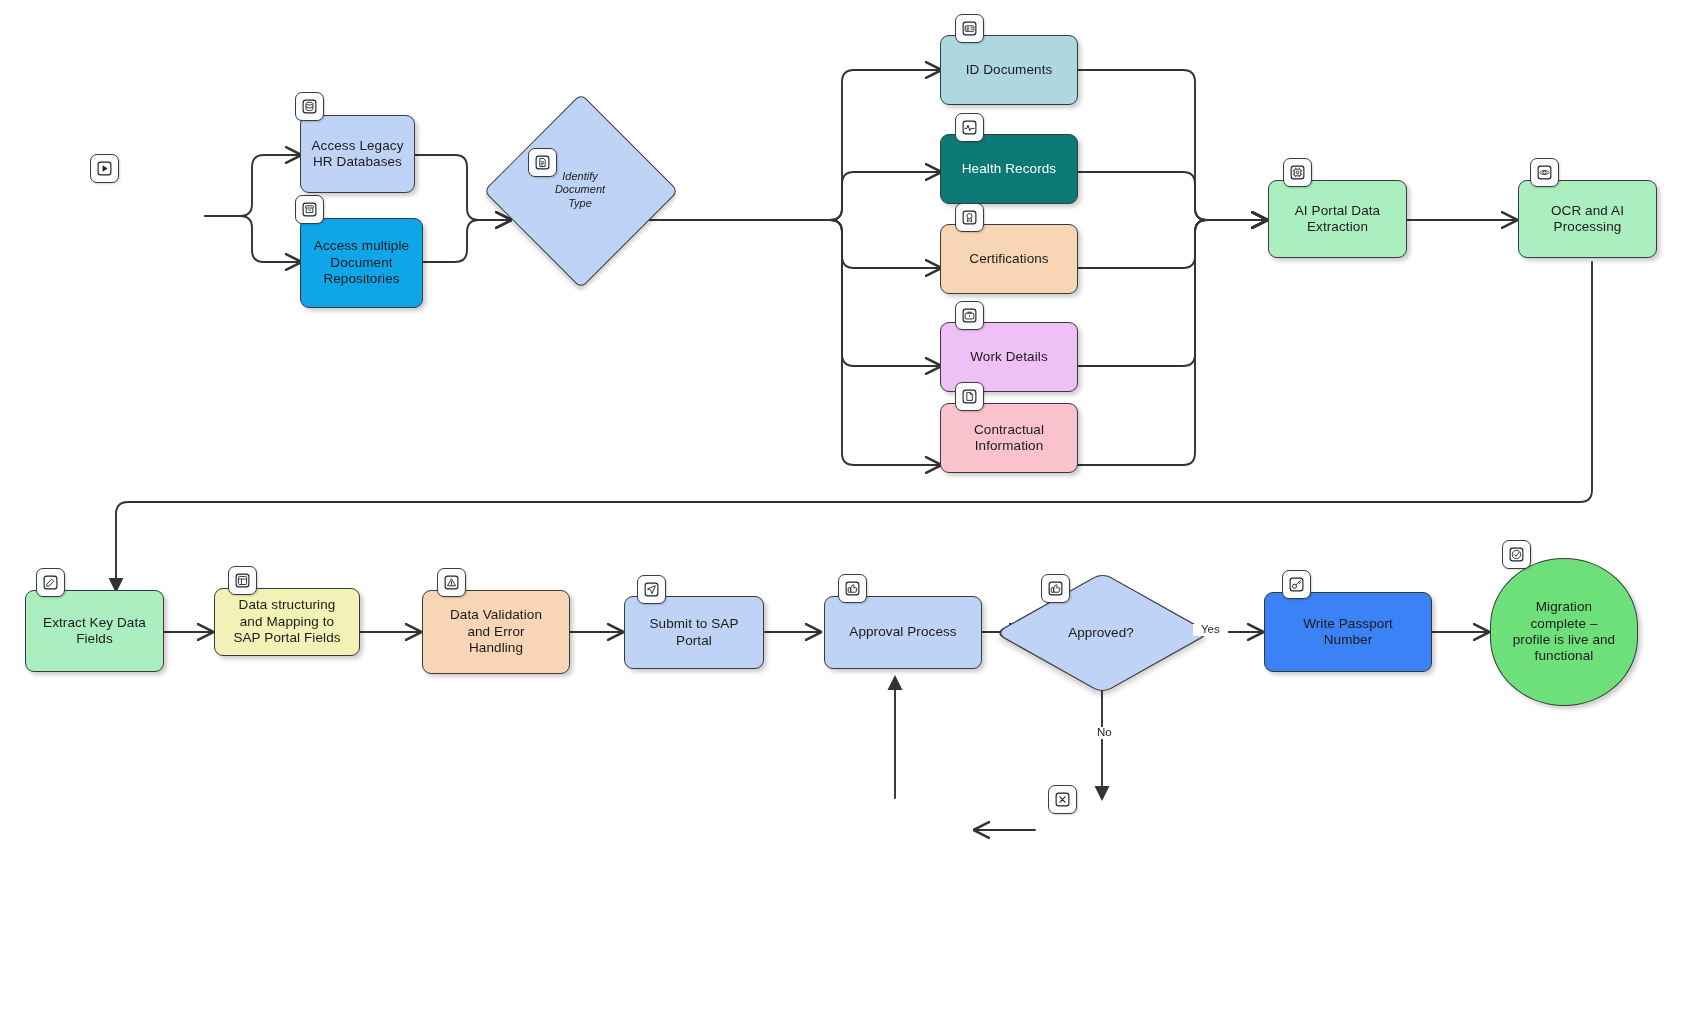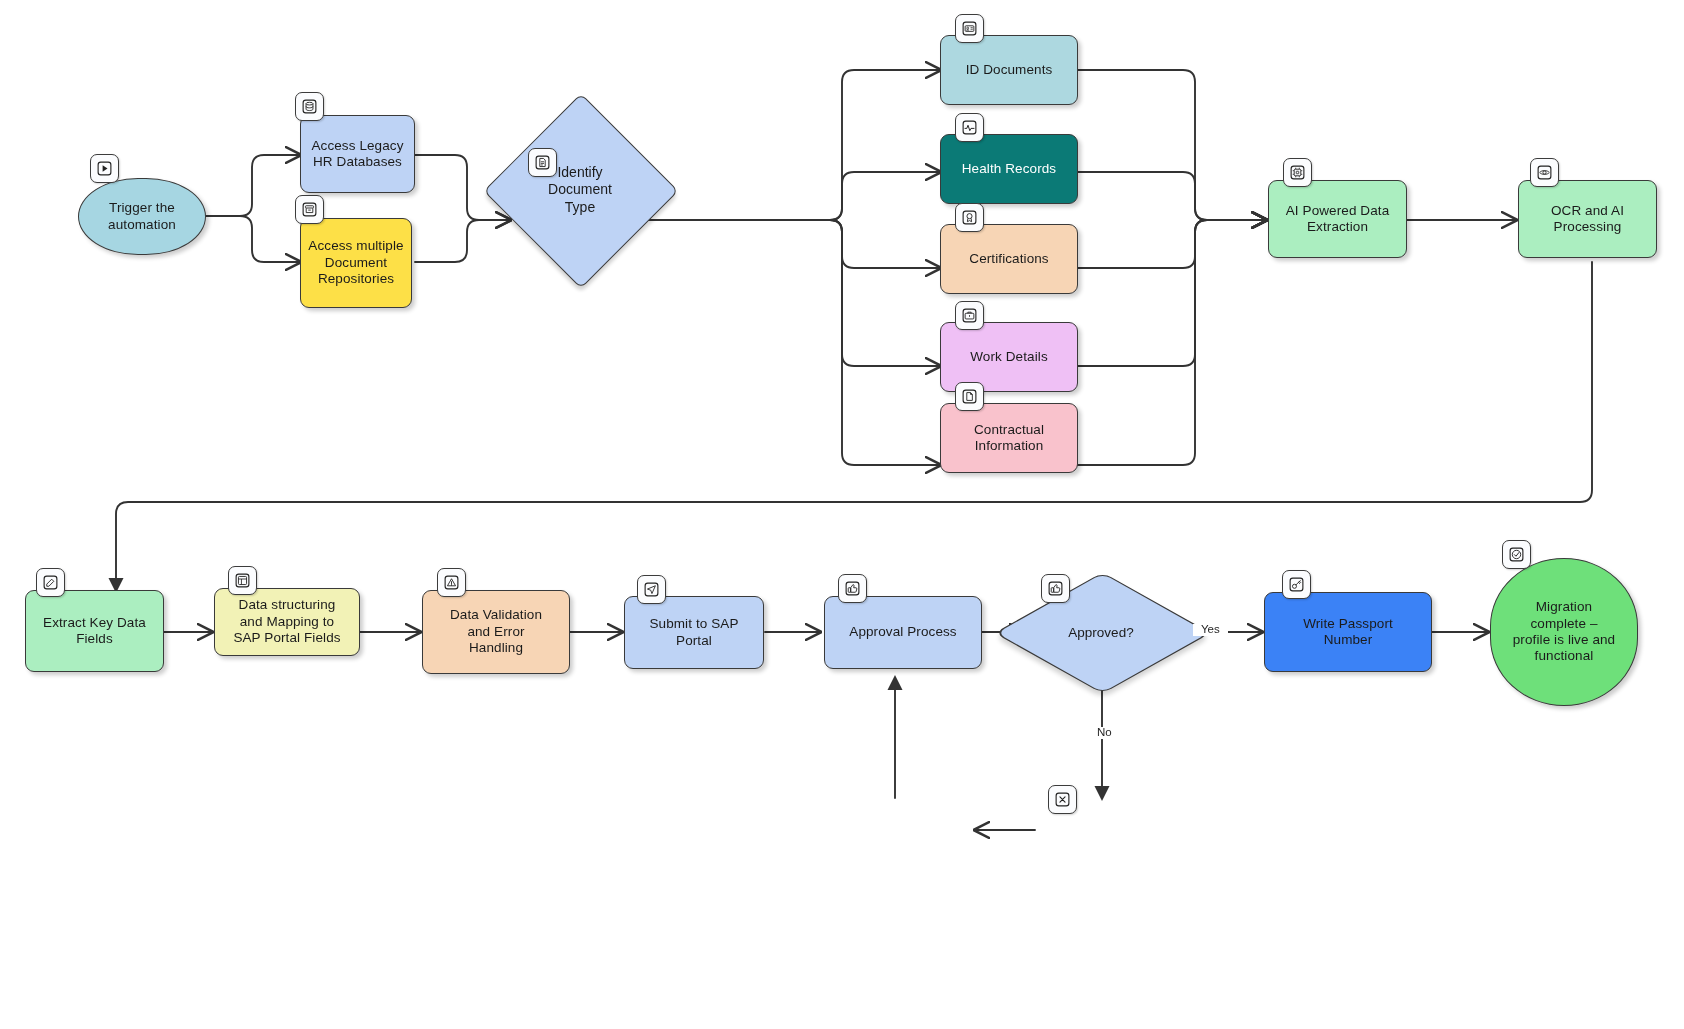--- a/index.html
+++ b/index.html
@@ -16,21 +16,21 @@
   .node.stadium{border-radius:60px/50%;}
   .node.circle{border-radius:50% / 46%;}
 
   .diamond{position:absolute;}
   .diamond .dshape{position:absolute;left:0;top:0;width:100%;height:100%;
       background:#bed3f5;border:1.6px solid #3a3a3a;
       transform:rotate(45deg);border-radius:7px;
       box-shadow:3px 3px 4px rgba(0,0,0,.18);}
   .diamond .dtext{position:absolute;left:0;top:0;width:100%;height:100%;
       display:flex;align-items:center;justify-content:center;text-align:center;
-      font-size:14px;line-height:1.22;color:#1b1b1b;z-index:2;}
+      font-size:11px;line-height:1.22;color:#1b1b1b;z-index:2;font-style:italic;}
 
   .icon{position:absolute;width:27px;height:27px;background:#fbfcfe;
         border:1.7px solid #3c3c3c;border-radius:7px;z-index:5;
         display:flex;align-items:center;justify-content:center;
         box-shadow:1px 1px 2px rgba(0,0,0,.18);}
   .icon svg{display:block;}
 
   .edge-label{position:absolute;font-size:11.5px;color:#262626;background:#ffffff;
       padding:0 8px;line-height:1;}
 </style>
@@ -84,45 +84,41 @@
       <path d="M 1408 632 L 1488 632" marker-end="url(#arw)"></path>
 
       <path d="M 1102 672 L 1102 798" marker-end="url(#arwf)"></path>
 
       <path d="M 1035 830 L 975 830" marker-end="url(#arw)"></path>
 
       <path d="M 895 798 L 895 678" marker-end="url(#arwf)"></path>
     </g>
   </svg>
 
-  <div class="node stadium" style="left:78px;top:178px;width:128px;height:77px;background:#a6d6e2;">
-    <span style="white-space:pre-line;">Trigger the
-automation</span>
-  </div>
   <div class="icon" style="left:90px;top:154px;">
     <svg width="15" height="15" viewBox="0 0 20 20">
         <rect x="1.5" y="1.5" width="17" height="17" rx="3.5" fill="none" stroke="#222" stroke-width="1.5"></rect>
         <path d="M7.5 5.8 L14 10 L7.5 14.2 Z" fill="#222"></path>
       </svg>
   </div>
 
   <div class="node" style="left:300px;top:115px;width:115px;height:78px;background:#bed3f5;">
     <span style="white-space:pre-line;">Access Legacy
 HR Databases</span>
   </div>
   <div class="icon" style="left:295px;top:92px;">
     <svg width="15" height="15" viewBox="0 0 20 20">
         <rect x="1.5" y="1.5" width="17" height="17" rx="3.5" fill="none" stroke="#222" stroke-width="1.5"></rect>
         <ellipse cx="10" cy="6.2" rx="4.6" ry="1.8" fill="none" stroke="#222" stroke-width="1.2"></ellipse>
         <path d="M5.4 6.2 v7.4 c0 1 2.1 1.8 4.6 1.8 s4.6-.8 4.6-1.8 V6.2" fill="none" stroke="#222" stroke-width="1.2"></path>
         <path d="M5.4 10 c0 1 2.1 1.8 4.6 1.8 s4.6-.8 4.6-1.8" fill="none" stroke="#222" stroke-width="1.2"></path>
       </svg>
   </div>
 
-  <div class="node" style="left:300px;top:218px;width:112px;height:90px;background:#fde047;justify-content:center;">
+  <div class="node" style="left:300px;top:218px;width:123px;height:90px;background:#0ea5e9;justify-content:center;">
     <span style="white-space:pre-line;">Access multiple
 Document
 Repositories</span>
   </div>
   <div class="icon" style="left:295px;top:195px;">
     <svg width="15" height="15" viewBox="0 0 20 20">
         <rect x="1.5" y="1.5" width="17" height="17" rx="3.5" fill="none" stroke="#222" stroke-width="1.5"></rect>
         <rect x="4.6" y="5" width="10.8" height="3" rx="1" fill="none" stroke="#222" stroke-width="1.2"></rect>
         <path d="M5.6 8.3 v5.8 h8.8 V8.3" fill="none" stroke="#222" stroke-width="1.2"></path>
         <path d="M8.3 10.8 h3.4" stroke="#222" stroke-width="1.2"></path>
@@ -195,21 +191,21 @@
   </div>
   <div class="icon" style="left:955px;top:382px;">
     <svg width="15" height="15" viewBox="0 0 20 20">
         <rect x="1.5" y="1.5" width="17" height="17" rx="3.5" fill="none" stroke="#222" stroke-width="1.5"></rect>
         <path d="M6.4 4.8 h5 l2.4 2.4 v8 h-7.4 z" fill="none" stroke="#222" stroke-width="1.2"></path>
         <path d="M11.4 4.8 v2.4 h2.4" fill="none" stroke="#222" stroke-width="1.2"></path>
       </svg>
   </div>
 
   <div class="node" style="left:1268px;top:180px;width:139px;height:78px;background:#abeec0;">
-    <span style="white-space:pre-line;">AI Powered Data
+    <span style="white-space:pre-line;">AI Portal Data
 Extraction</span>
   </div>
   <div class="icon" style="left:1283px;top:158px;">
     <svg width="15" height="15" viewBox="0 0 20 20">
         <rect x="1.5" y="1.5" width="17" height="17" rx="3.5" fill="none" stroke="#222" stroke-width="1.5"></rect>
         <rect x="5.6" y="5.6" width="8.8" height="8.8" rx="1.4" fill="none" stroke="#222" stroke-width="1.2"></rect>
         <rect x="8.3" y="8.3" width="3.4" height="3.4" rx=".6" fill="none" stroke="#222" stroke-width="1.1"></rect>
         <path d="M7.6 3.6 v2 M12.4 3.6 v2 M7.6 14.4 v2 M12.4 14.4 v2 M3.6 7.6 h2 M3.6 12.4 h2 M14.4 7.6 h2 M14.4 12.4 h2" stroke="#222" stroke-width="1"></path>
       </svg>
   </div>

